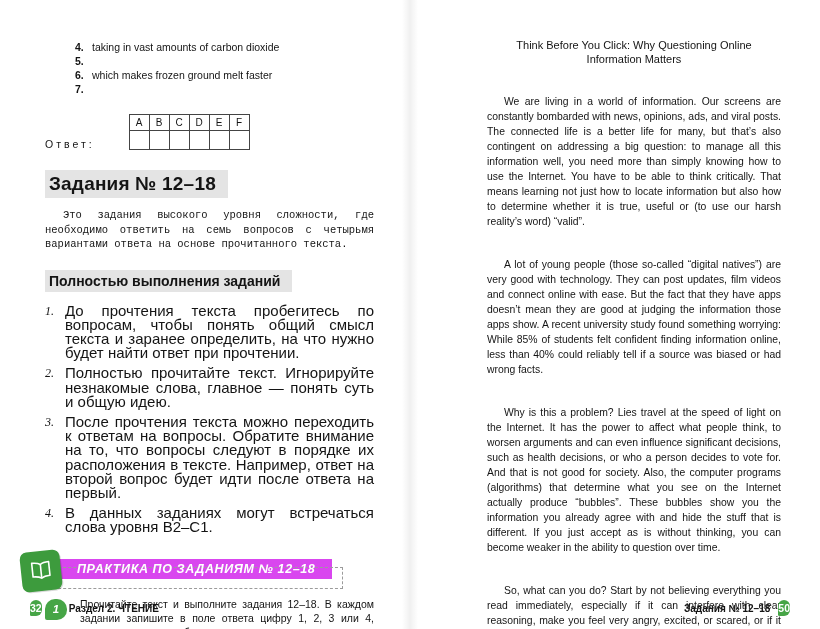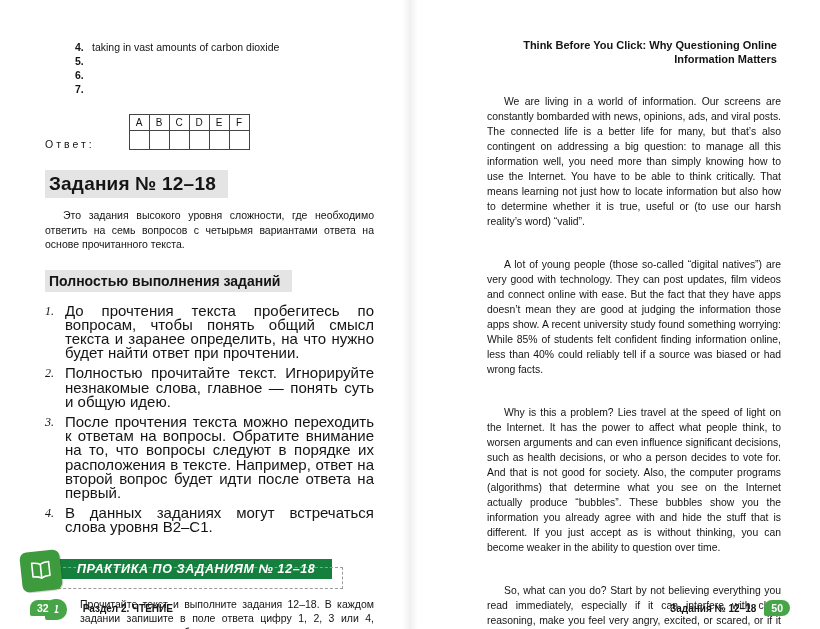--- a/index.html
+++ b/index.html
@@ -22,55 +22,55 @@
   .answer-table { border-collapse:collapse; margin-left:34px; }
   .answer-table td { border:1px solid #444; width:20px; height:16px; text-align:center;
                      font-size:10px; vertical-align:middle; padding:0; }
   .answer-table tr.blank td { height:19px; }
 
   
   .section-title { margin-top:20px; font-size:19px; font-weight:bold; letter-spacing:0.2px; }
   .strategy-title { margin-top:18px; font-size:14px; font-weight:bold; }
   .hl { background:#e4e4e4; display:inline-block; padding:3px 12px 3px 4px; }
 
-  .intro { margin-top:10px; font-size:10.5px; line-height:14.5px; text-align:justify; text-indent:18px; }
+  .intro { margin-top:10px; font-size:10.5px; line-height:14.5px; text-align:justify; text-indent:18px;font-family:Liberation Mono, monospace; }
 
   
   .strategy-list { list-style:none; margin-top:12px; display:flex; flex-direction:column; gap:6px; }
   .strategy-list li { display:flex; }
   .snum { font-family:"Liberation Serif", serif; font-style:italic; font-size:12px; width:20px; flex:none; }
   .stxt { flex:1; font-size:15px; line-height:14.2px; text-align:justify; }
 
   
   .banner { position:relative; z-index:0; margin-top:24px; margin-left:-16px; width:303px; height:20px;
-            background:#15803d; color:#fff; display:flex; align-items:center; padding-left:48px; }
+            background:#d946ef; color:#fff; display:flex; align-items:center; padding-left:48px; }
   .banner::after { content:""; position:absolute; left:9px; top:8px; width:100%; height:100%;
                    border:1px dashed #9b9b9b; z-index:-1; background:transparent; }
   .banner-text { font-size:12.5px; font-weight:bold; font-style:italic; letter-spacing:0.6px; white-space:nowrap; }
   .book-icon { position:absolute; left:-8px; top:-8px; width:40px; height:40px; background:#3d9b3d;
                border-radius:7px; display:flex; align-items:center; justify-content:center;
                transform:rotate(-6deg); box-shadow:1px 1px 0 rgba(0,0,0,0.15); }
 
   
   .task { margin-top:18px; display:flex; gap:13px; }
   .task-num { flex:none; width:22px; height:21px; background:#46a546; color:#fff; font-weight:bold;
               font-style:italic; font-size:11.5px; display:flex; align-items:center; justify-content:center;
               border-radius:10px 10px 10px 2px; margin-top:2px; }
   .task-text { flex:1; font-size:10.5px; line-height:14.2px; text-align:justify; }
 
   
   .footer { position:absolute; bottom:13px; display:flex; align-items:center; gap:8px; }
   .footer-left { left:30px; }
   .footer-right { right:30px; }
   .footer-label { font-size:10px; font-weight:bold;margin-left:19px; }
   .page-badge { background:#46a546; color:#fff; font-weight:bold; font-size:10.5px;
-                padding:2px 7px; border-radius:9px 9px 9px 2px; }
-
-  
-  .article-title { font-size:11px; font-weight:bold; text-align:right; line-height:14px;
+                padding:2px 0; border-radius:9px 9px 9px 2px; }
+
+  
+  .article-title { font-size:11px; font-weight:normal; text-align:center; line-height:14px;
                    margin:0 4px 7px 4px; }
   .rp { font-size:10.4px; line-height:15px; text-align:justify; text-indent:17px;margin-top:28px; }
 </style>
 </head>
 <body>
 
 <div class="spread">
 
   <div class="page left">
 
@@ -80,20 +80,21 @@
           <span class="num">4.</span>
           <span class="txt">taking in vast amounts of carbon dioxide</span>
         </li>
 
         <li>
           <span class="num">5.</span>
         </li>
 
         <li>
           <span class="num">6.</span>
+          <span class="txt">which makes frozen ground melt faster</span>
         </li>
 
         <li>
           <span class="num">7.</span>
         </li>
       </ol>
 
     <div class="answer-row">
       <span class="answer-label">Ответ:</span>
       <table class="answer-table">

